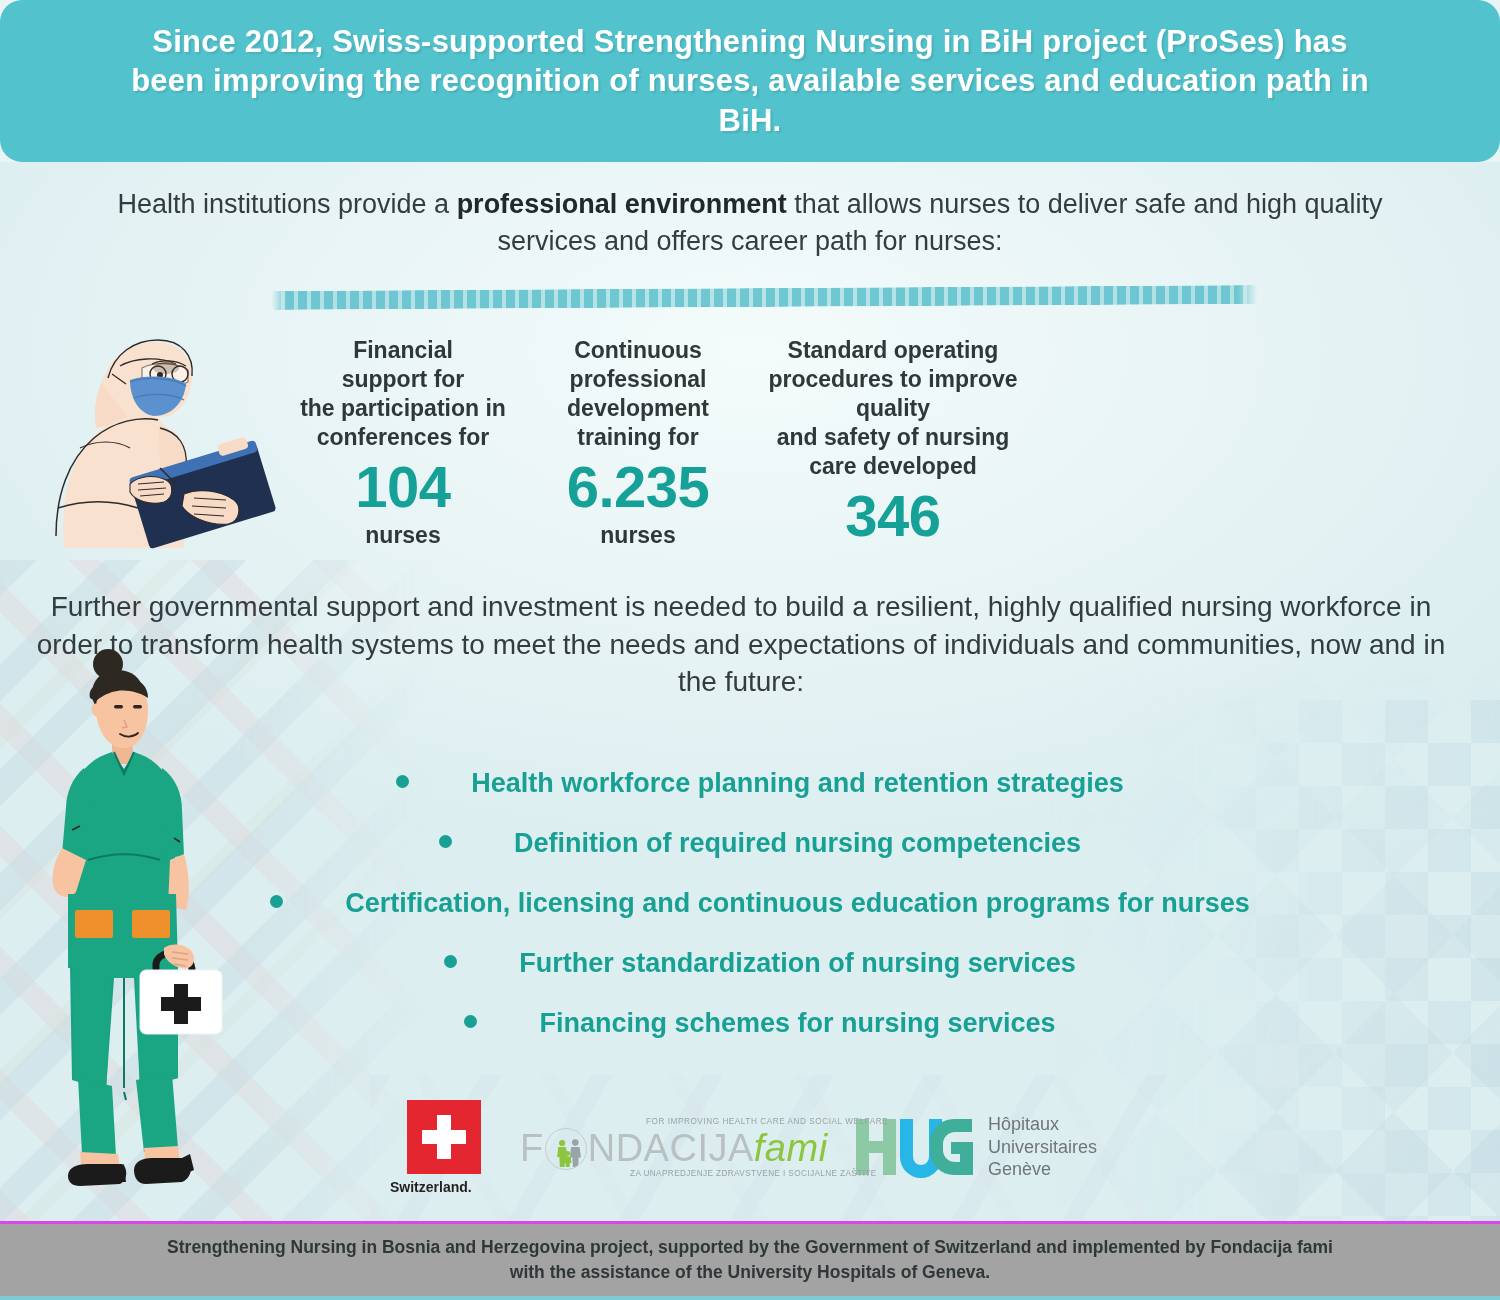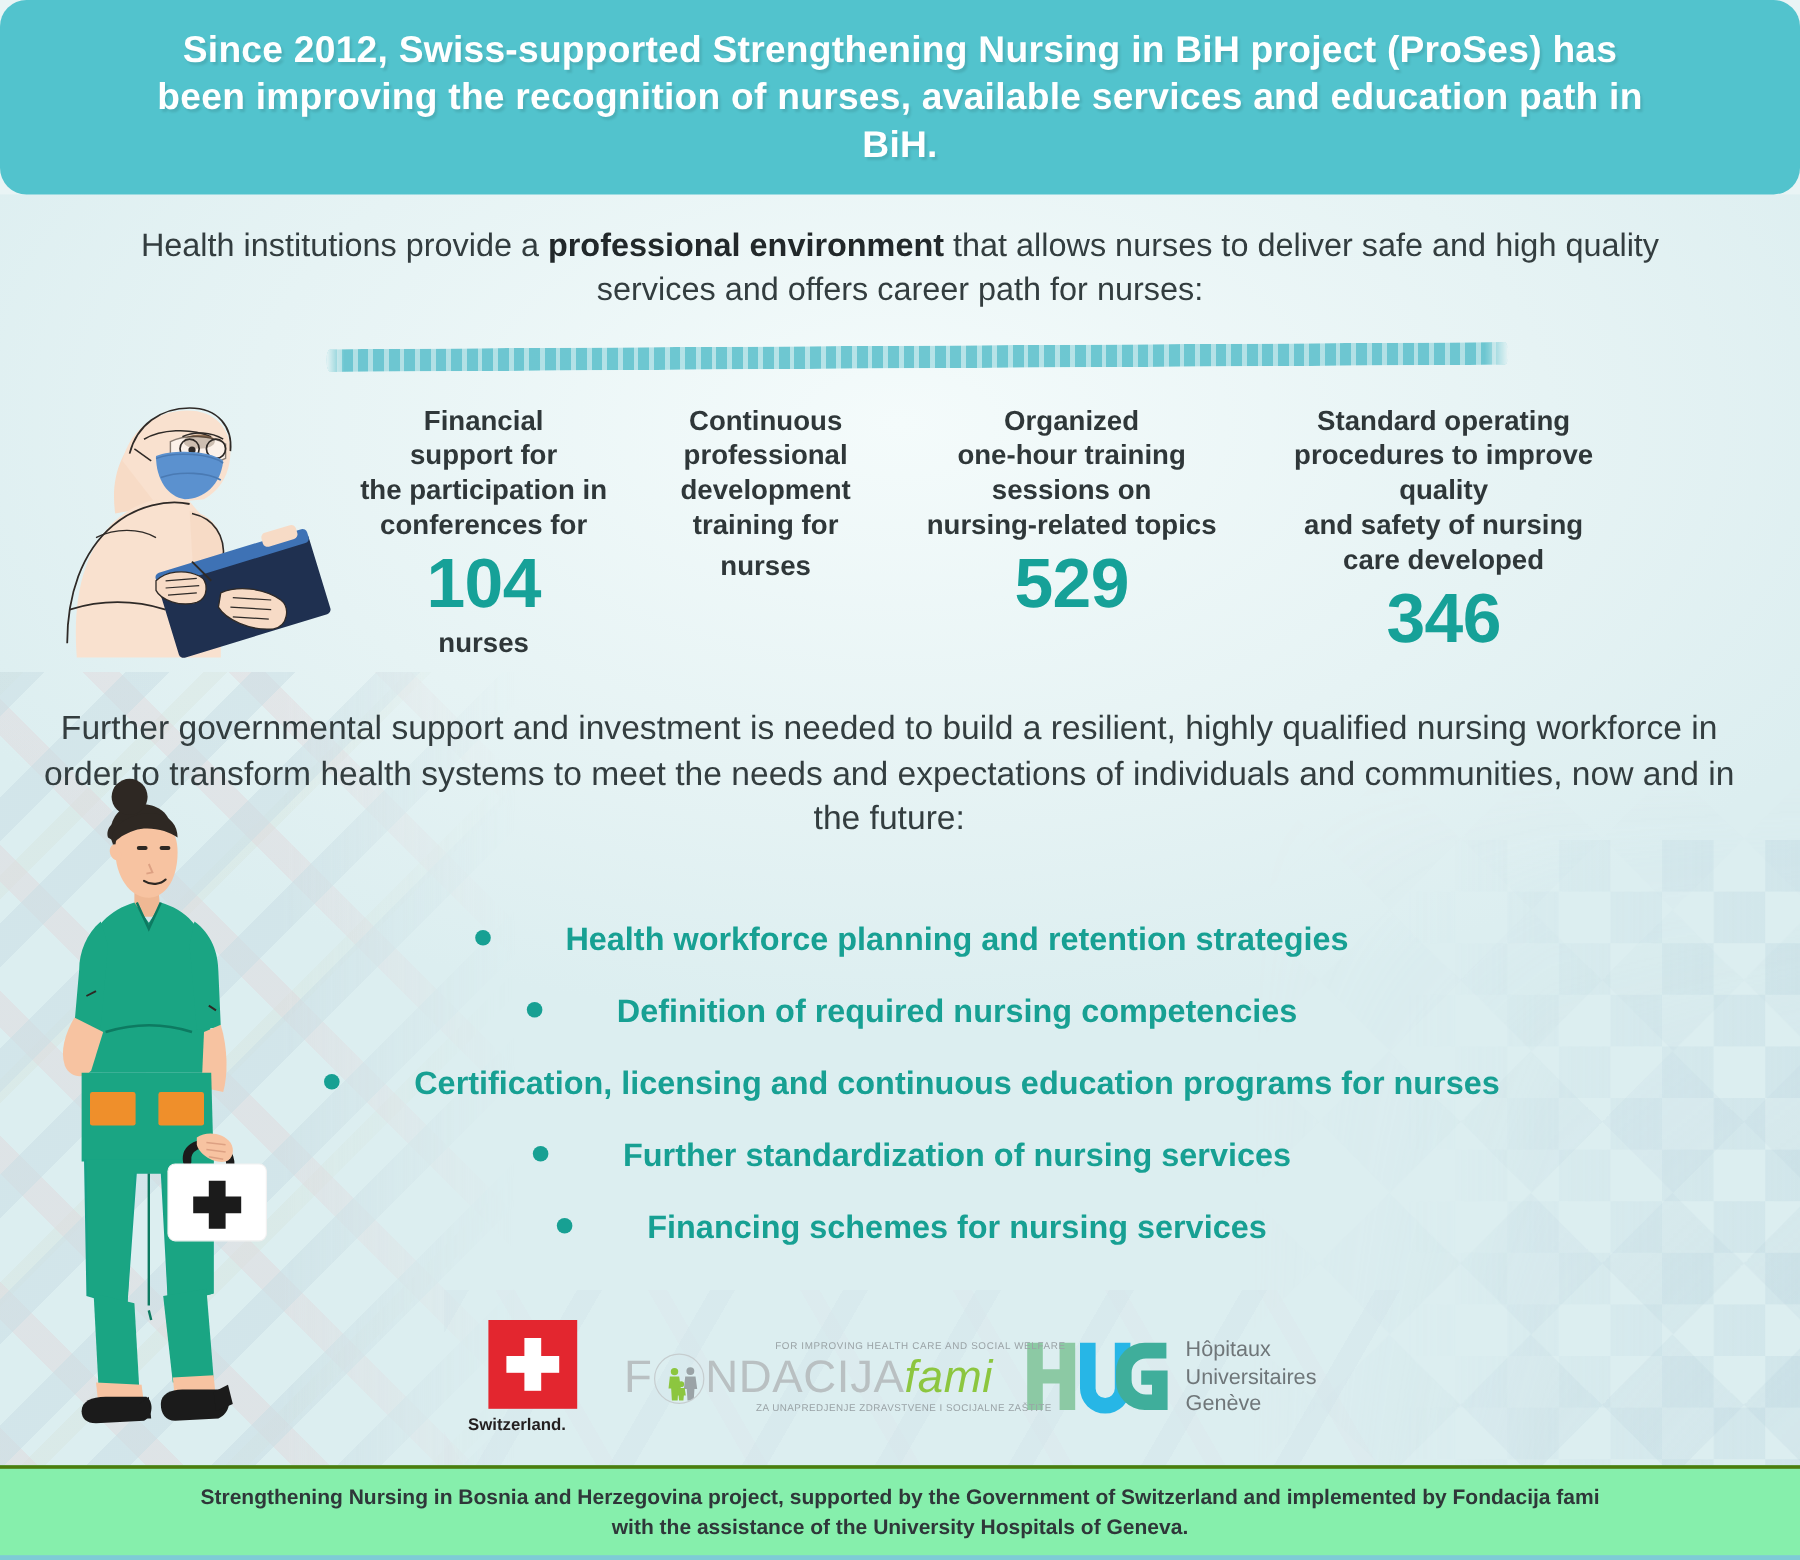--- a/index.html
+++ b/index.html
@@ -216,22 +216,22 @@
   .logo-hug{ margin-left:40px; display:flex; align-items:center; }
   .hug-mark{ width:120px; height:64px; }
   .hug-text{
     margin-left:14px; font-size:18px; line-height:1.25; color:#6f7679;
     font-weight:300; white-space:pre-line;
   }
 
   
   .footer{
     position:absolute; left:0; top:1221px; width:1500px; height:79px;
-    background:#86efac;
-    border-top:3px solid #4d7c0f;
+    background:#a3a3a3;
+    border-top:3px solid #d946ef;
     border-bottom:4px solid #7ecbd6;
     display:flex; align-items:center; justify-content:center;
   }
   .footer p{
     width:1240px; text-align:center; color:#2f3739;
     font-size:17.5px; line-height:1.42; font-weight:bold;
     white-space:pre-line;
   }
 </style>
 </head>
@@ -297,29 +297,22 @@
 the participation in
 conferences for</div>
       <div class="value">104</div>
       <div class="unit">nurses</div>
     </div>
     <div class="stat">
       <div class="label">Continuous
 professional
 development
 training for</div>
+      <div class="value">6.235</div>
       <div class="unit">nurses</div>
-    </div>
-    <div class="stat">
-      <div class="label">Organized
-one-hour training
-sessions on
-nursing-related topics</div>
-      <div class="value">529</div>
-      <div class="unit"></div>
     </div>
     <div class="stat">
       <div class="label">Standard operating
 procedures to improve quality
 and safety of nursing
 care developed</div>
       <div class="value">346</div>
       <div class="unit"></div>
     </div>
   </div>

